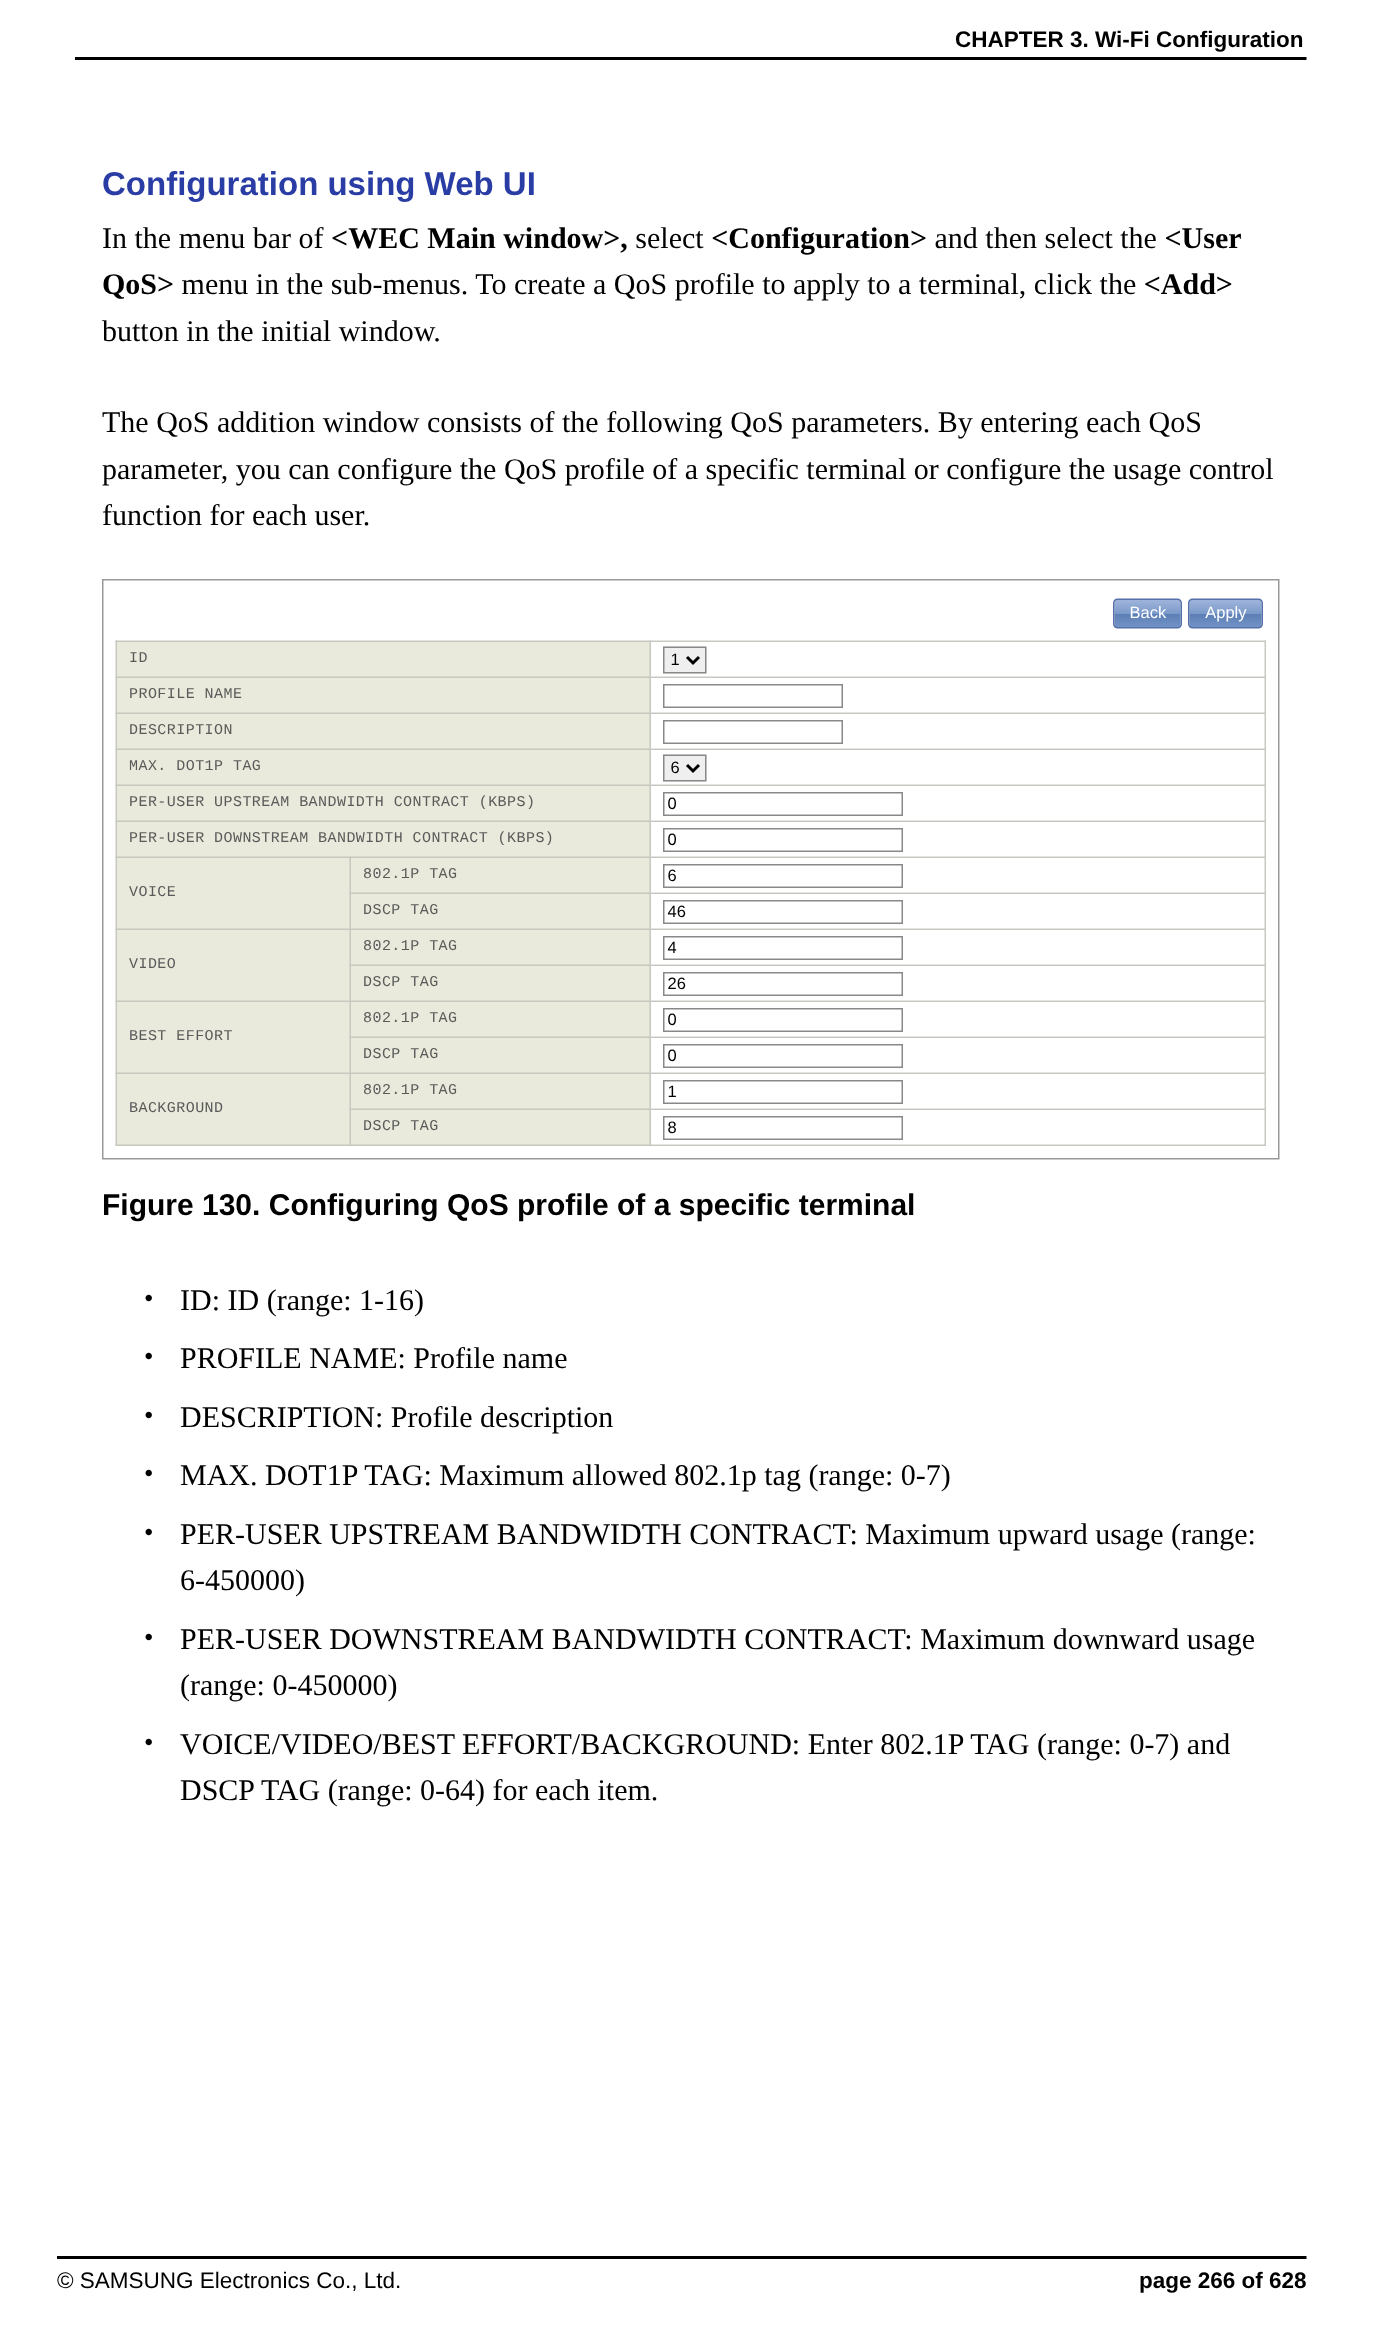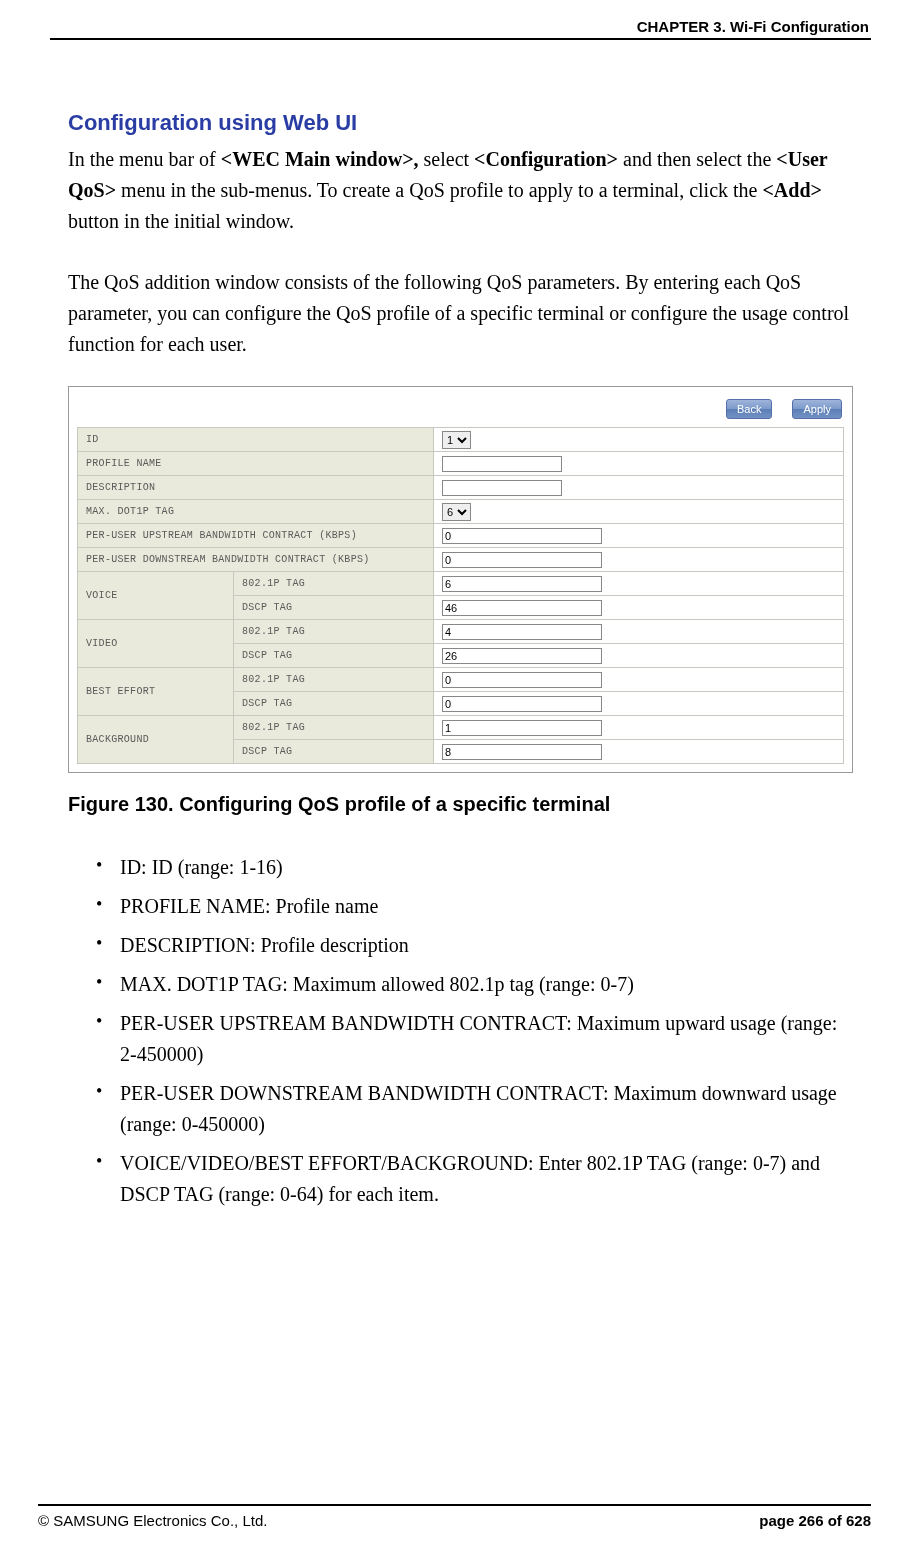--- a/index.html
+++ b/index.html
@@ -45,21 +45,21 @@
     .para2 { margin-top: 30px; }
     .figure-box {
       border: 1px solid #999;
       margin-top: 26px;
       padding: 8px;
       background: #fff;
     }
     .btn-row {
       display: flex;
       justify-content: flex-end;
-      gap: 20px;
+      gap: 4px;
       padding: 4px 2px 8px 2px;
     }
     .btn {
       font-family: Arial, Helvetica, sans-serif;
       font-size: 11px;
       padding: 3px 10px;
       border-radius: 3px;
       color: #fff;
       cursor: pointer;
       border: 1px solid #5570a8;
@@ -251,21 +251,21 @@
         </table>
     </div>
 
     <div class="figure-caption">Figure 130. Configuring QoS profile of a specific terminal</div>
 
     <ul class="bullets">
       <li>ID: ID (range: 1-16)</li>
       <li>PROFILE NAME: Profile name</li>
       <li>DESCRIPTION: Profile description</li>
       <li>MAX. DOT1P TAG: Maximum allowed 802.1p tag (range: 0-7)</li>
-      <li>PER-USER UPSTREAM BANDWIDTH CONTRACT: Maximum upward usage (range: 2-450000)</li>
+      <li>PER-USER UPSTREAM BANDWIDTH CONTRACT: Maximum upward usage (range: 6-450000)</li>
       <li>PER-USER DOWNSTREAM BANDWIDTH CONTRACT: Maximum downward usage (range: 0-450000)</li>
       <li>VOICE/VIDEO/BEST EFFORT/BACKGROUND: Enter 802.1P TAG (range: 0-7) and DSCP TAG (range: 0-64) for each item.</li>
     </ul>
   </div>
 </div>
 
 <div class="footer">
   <hr class="bottom-rule">
   <div class="footer-row">
     <span>© SAMSUNG Electronics Co., Ltd.</span>

